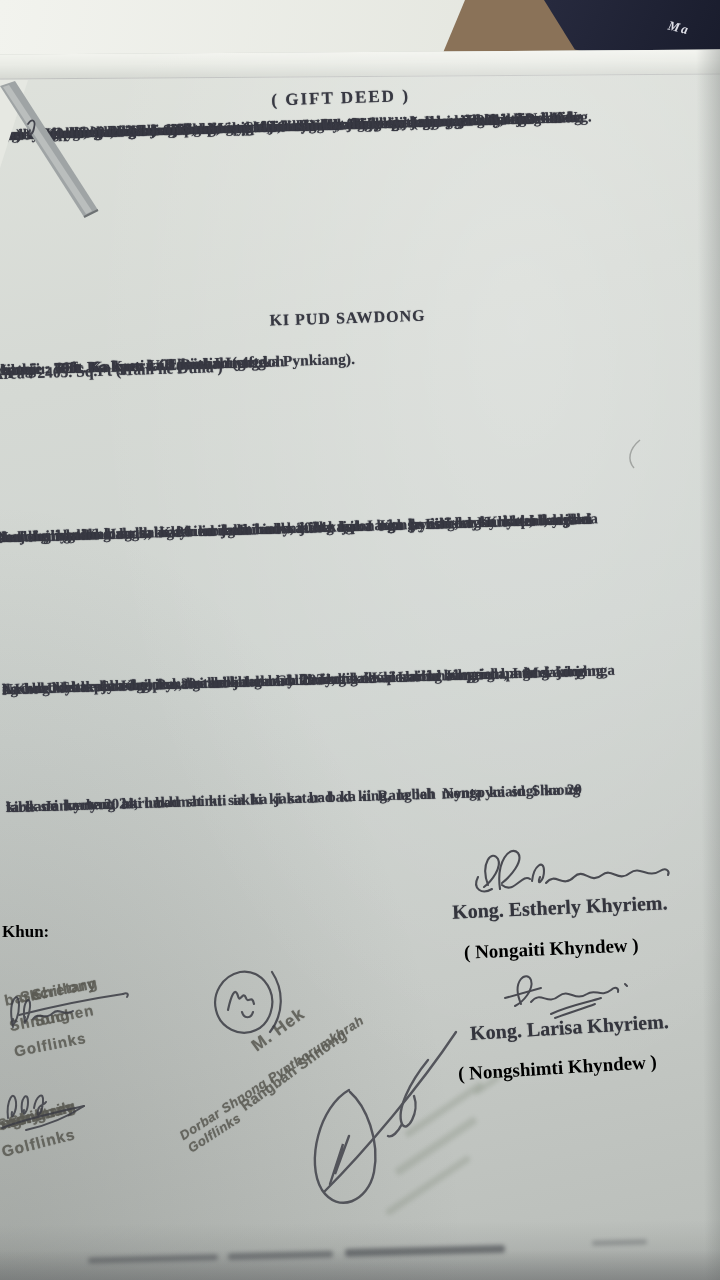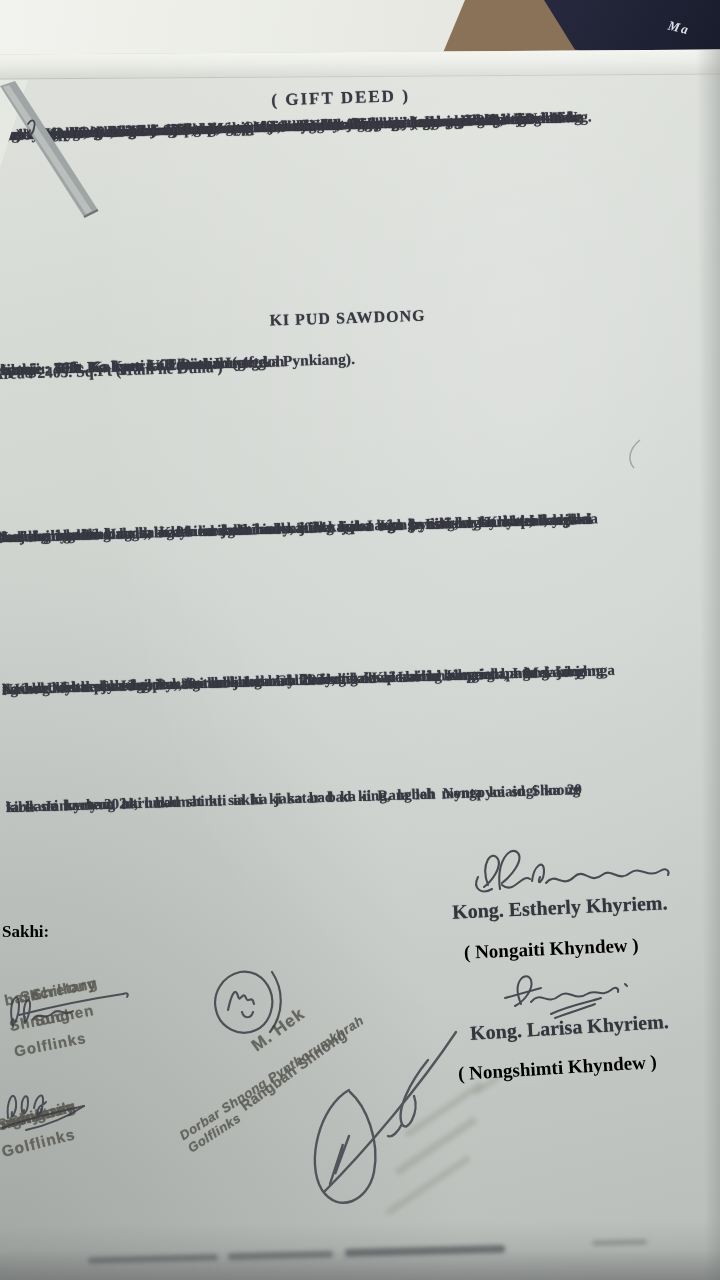--- a/index.html
+++ b/index.html
@@ -131,21 +131,21 @@
         <div class="tline">Ia kane ka kam aiti  bad shimti ia ka jaka bad ka iing, la leh mynta ka sngi ka 20</div>
         <div class="tline">tarik January 2024, hakhmat ki sakhi ki satar bad ki Rangbah Nongpyniaid Shnong</div>
         <div class="tline">kiba soi kyrteng harum.</div>
       </div>
   </div>
 
   <div class="sig-name name1">Kong. Estherly Khyriem.</div>
   <div class="role1">( Nongaiti Khyndew )</div>
   <div class="sig-name name2">Kong. Larisa Khyriem.</div>
   <div class="role2">( Nongshimti Khyndew )</div>
-  <div class="witness">Sakhi:</div>
+  <div class="witness">Khun:</div>
 
   <div class="stamp stamp1">
     <div class="l1">K. Suchen</div>
     <div class="l2">Secretary</div>
     <div class="l3">bar Shnong Golflinks</div>
     <div class="l4">Shillong</div>
   </div>
 
   <div class="stampline hek1">M. Hek</div>
   <div class="stampline hek2">Rangbah Shnong</div>

